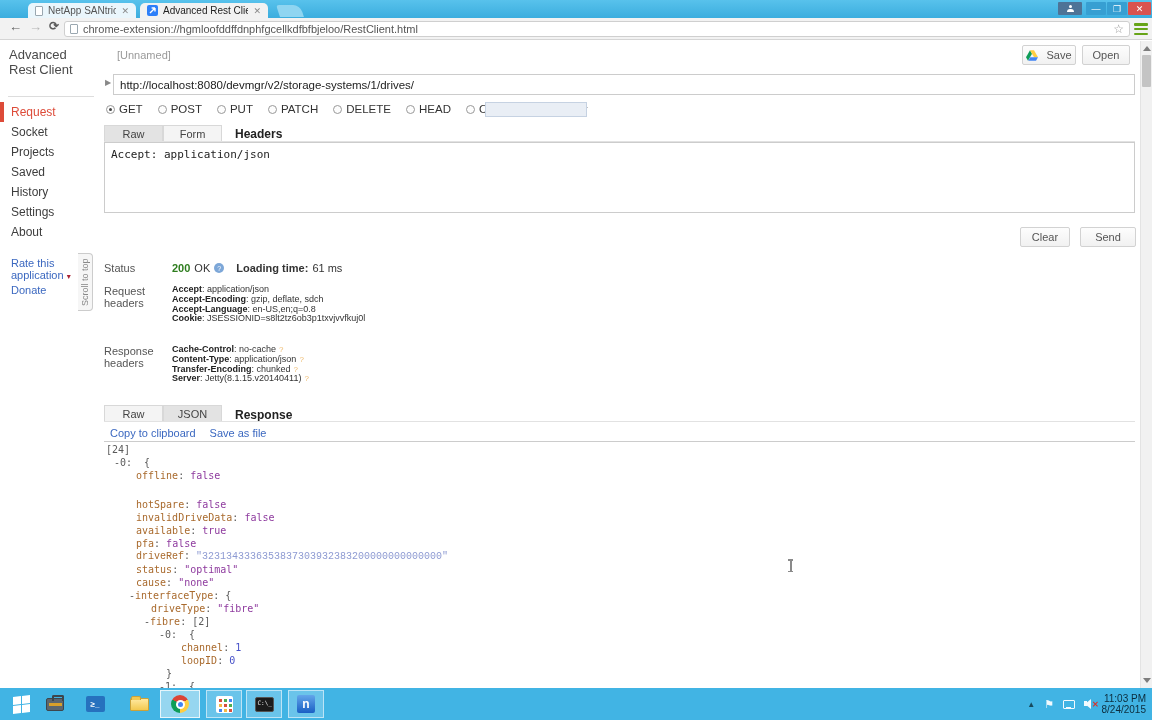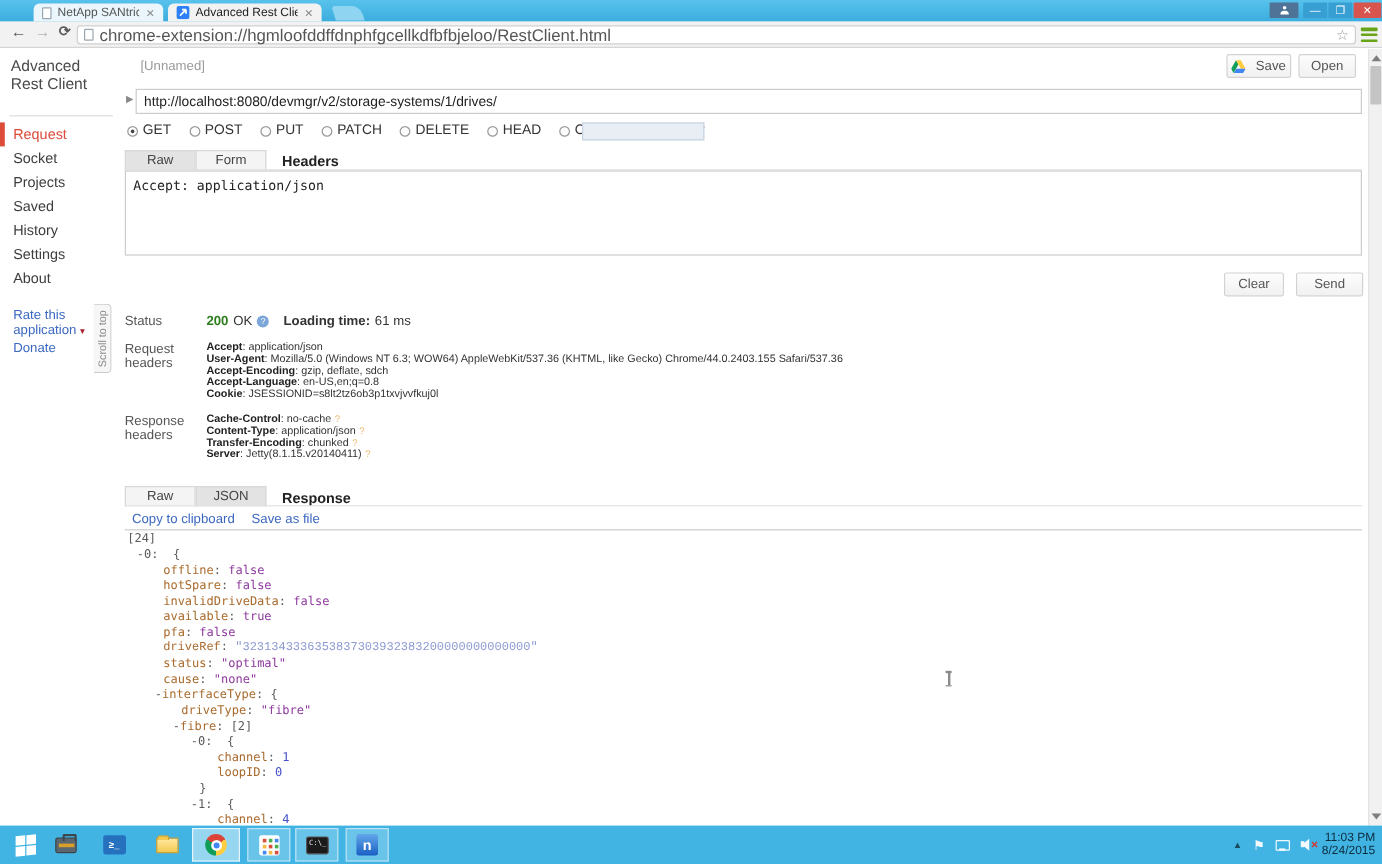--- a/index.html
+++ b/index.html
@@ -28,21 +28,21 @@
   .btn-max { left:1107px; width:20px; background:#379fd2; }
   .btn-close { left:1128px; width:23px; background:#d9534f; }
 
   
   .toolbar { position:absolute; top:18px; left:0; width:1152px; height:22px;
     background:#f2f2f2; border-bottom:1px solid #d5d5d5; }
   .nav-arrow { position:absolute; top:1px; font-size:13px; font-weight:bold; color:#5c5c5c; }
   .omnibox { position:absolute; left:64px; top:3px; width:1066px; height:16px; background:#fff;
     border:1px solid #cfcfcf; border-radius:3px; display:flex; align-items:center; padding:0 5px; gap:5px; }
   .omni-doc { width:8px; height:10px; background:#fff; border:1px solid #9aa7b0; border-radius:1px; flex:none; }
-  .omni-url { font-size:14px; color:#555; flex:1; white-space:nowrap; overflow:hidden; }
+  .omni-url { font-size:11px; color:#555; flex:1; white-space:nowrap; overflow:hidden; }
   .star { color:#999; font-size:12px; }
   .menu-btn { position:absolute; right:4px; top:5px; width:14px; height:12px;
     display:flex; flex-direction:column; justify-content:space-between; }
   .menu-btn i { display:block; height:2.5px; background:#67a417; border-radius:1px; }
 
   
   .scrollbar { position:absolute; right:0; top:41px; width:12px; height:647px; background:#f1f1f1; border-left:1px solid #e3e3e3; }
   .sb-arrow { position:absolute; left:2px; width:0; height:0; border-left:4px solid transparent; border-right:4px solid transparent; }
   .sb-up { top:5px; border-bottom:5px solid #7d7d7d; }
   .sb-down { bottom:5px; border-top:5px solid #7d7d7d; }
@@ -289,21 +289,20 @@
   <b class="code-green">200</b>
   <span>OK</span>
   <span class="help-dot">?</span>
   <span class="lt-label">Loading time:</span>
   <span>61 ms</span>
 </div>
 
 <div class="flabel" style="top:285px">Request headers</div>
 <div class="hblock" style="top:285px">
     <div class="hline"><b>Accept</b>: application/json</div>
-    <div class="hline"><b>User-Agent</b>: Mozilla/5.0 (Windows NT 6.3; WOW64) AppleWebKit/537.36 (KHTML, like Gecko) Chrome/44.0.2403.155 Safari/537.36</div>
     <div class="hline"><b>Accept-Encoding</b>: gzip, deflate, sdch</div>
     <div class="hline"><b>Accept-Language</b>: en-US,en;q=0.8</div>
     <div class="hline"><b>Cookie</b>: JSESSIONID=s8lt2tz6ob3p1txvjvvfkuj0l</div>
   </div>
 
 <div class="flabel" style="top:345px">Response headers</div>
 <div class="hblock" style="top:345px;line-height:10.3px">
     <div class="hline"><b>Cache-Control</b>: no-cache<span class="hq">?</span></div>
     <div class="hline"><b>Content-Type</b>: application/json<span class="hq">?</span></div>
     <div class="hline"><b>Transfer-Encoding</b>: chunked<span class="hq">?</span></div>
@@ -318,21 +317,21 @@
 <div class="tabs-underline" style="top:421px"></div>
 <div class="rlinks">
   <span>Copy to clipboard</span>
   <span>Save as file</span>
 </div>
 <div class="divider" style="top:441px"></div>
 <div class="json">
     <div class="jline" style="padding-left: 2px;"><span class="tok-p">[24]</span></div>
     <div class="jline" style="padding-left: 10px;"><span class="tok-t">-</span><span class="tok-p">0:</span><span class="tok-p">  {</span></div>
     <div class="jline" style="padding-left: 32px;"><span class="tok-k">offline</span><span class="tok-p">: </span><span class="tok-b">false</span></div>
-    <div class="jline" style="padding-left: 32px;"><span class="tok-k">hotSpare</span><span class="tok-p">: </span><span class="tok-b">false</span></div>
+    <div class="jline" style="padding-left: 32px; margin-top: 16px;"><span class="tok-k">hotSpare</span><span class="tok-p">: </span><span class="tok-b">false</span></div>
     <div class="jline" style="padding-left: 32px;"><span class="tok-k">invalidDriveData</span><span class="tok-p">: </span><span class="tok-b">false</span></div>
     <div class="jline" style="padding-left: 32px;"><span class="tok-k">available</span><span class="tok-p">: </span><span class="tok-b">true</span></div>
     <div class="jline" style="padding-left: 32px;"><span class="tok-k">pfa</span><span class="tok-p">: </span><span class="tok-b">false</span></div>
     <div class="jline" style="padding-left: 32px; font-family: Liberation Mono, monospace;"><span class="tok-k">driveRef</span><span class="tok-p">: </span><span class="tok-s">"3231343336353837303932383200000000000000"</span></div>
     <div class="jline" style="padding-left: 32px;"><span class="tok-k">status</span><span class="tok-p">: </span><span class="tok-b">"optimal"</span></div>
     <div class="jline" style="padding-left: 32px;"><span class="tok-k">cause</span><span class="tok-p">: </span><span class="tok-b">"none"</span></div>
     <div class="jline" style="padding-left: 25px;"><span class="tok-t">-</span><span class="tok-k">interfaceType</span><span class="tok-p">: {</span></div>
     <div class="jline" style="padding-left: 47px;"><span class="tok-k">driveType</span><span class="tok-p">: </span><span class="tok-b">"fibre"</span></div>
     <div class="jline" style="padding-left: 40px;"><span class="tok-t">-</span><span class="tok-k">fibre</span><span class="tok-p">: </span><span class="tok-p">[2]</span></div>
     <div class="jline" style="padding-left: 55px;"><span class="tok-t">-</span><span class="tok-p">0:</span><span class="tok-p">  {</span></div>

